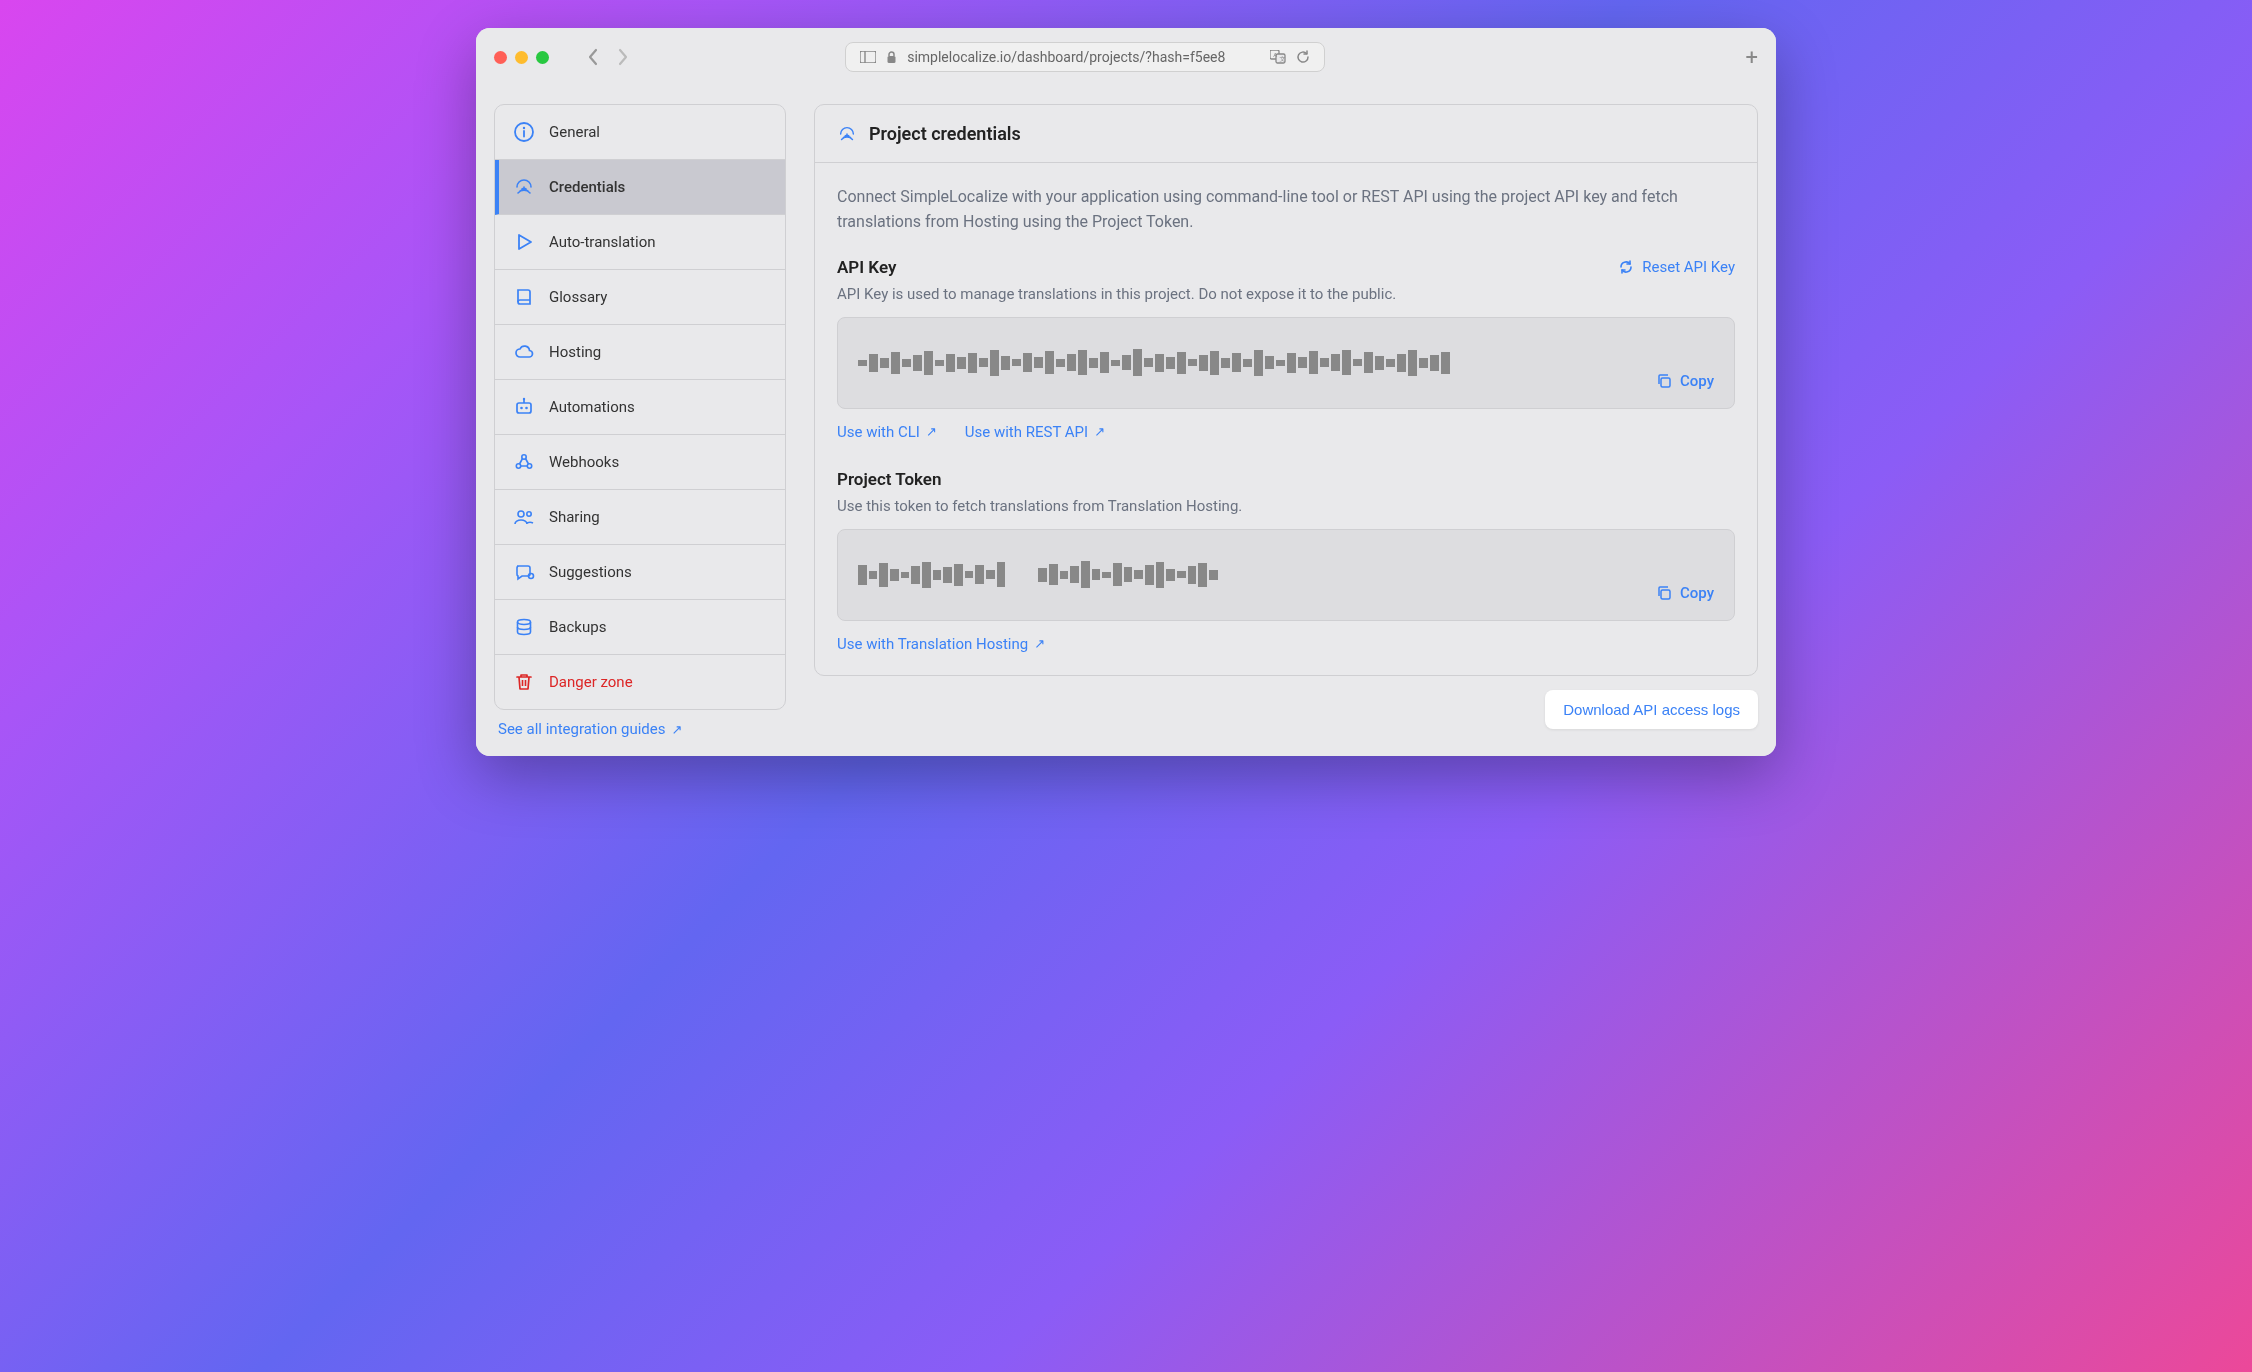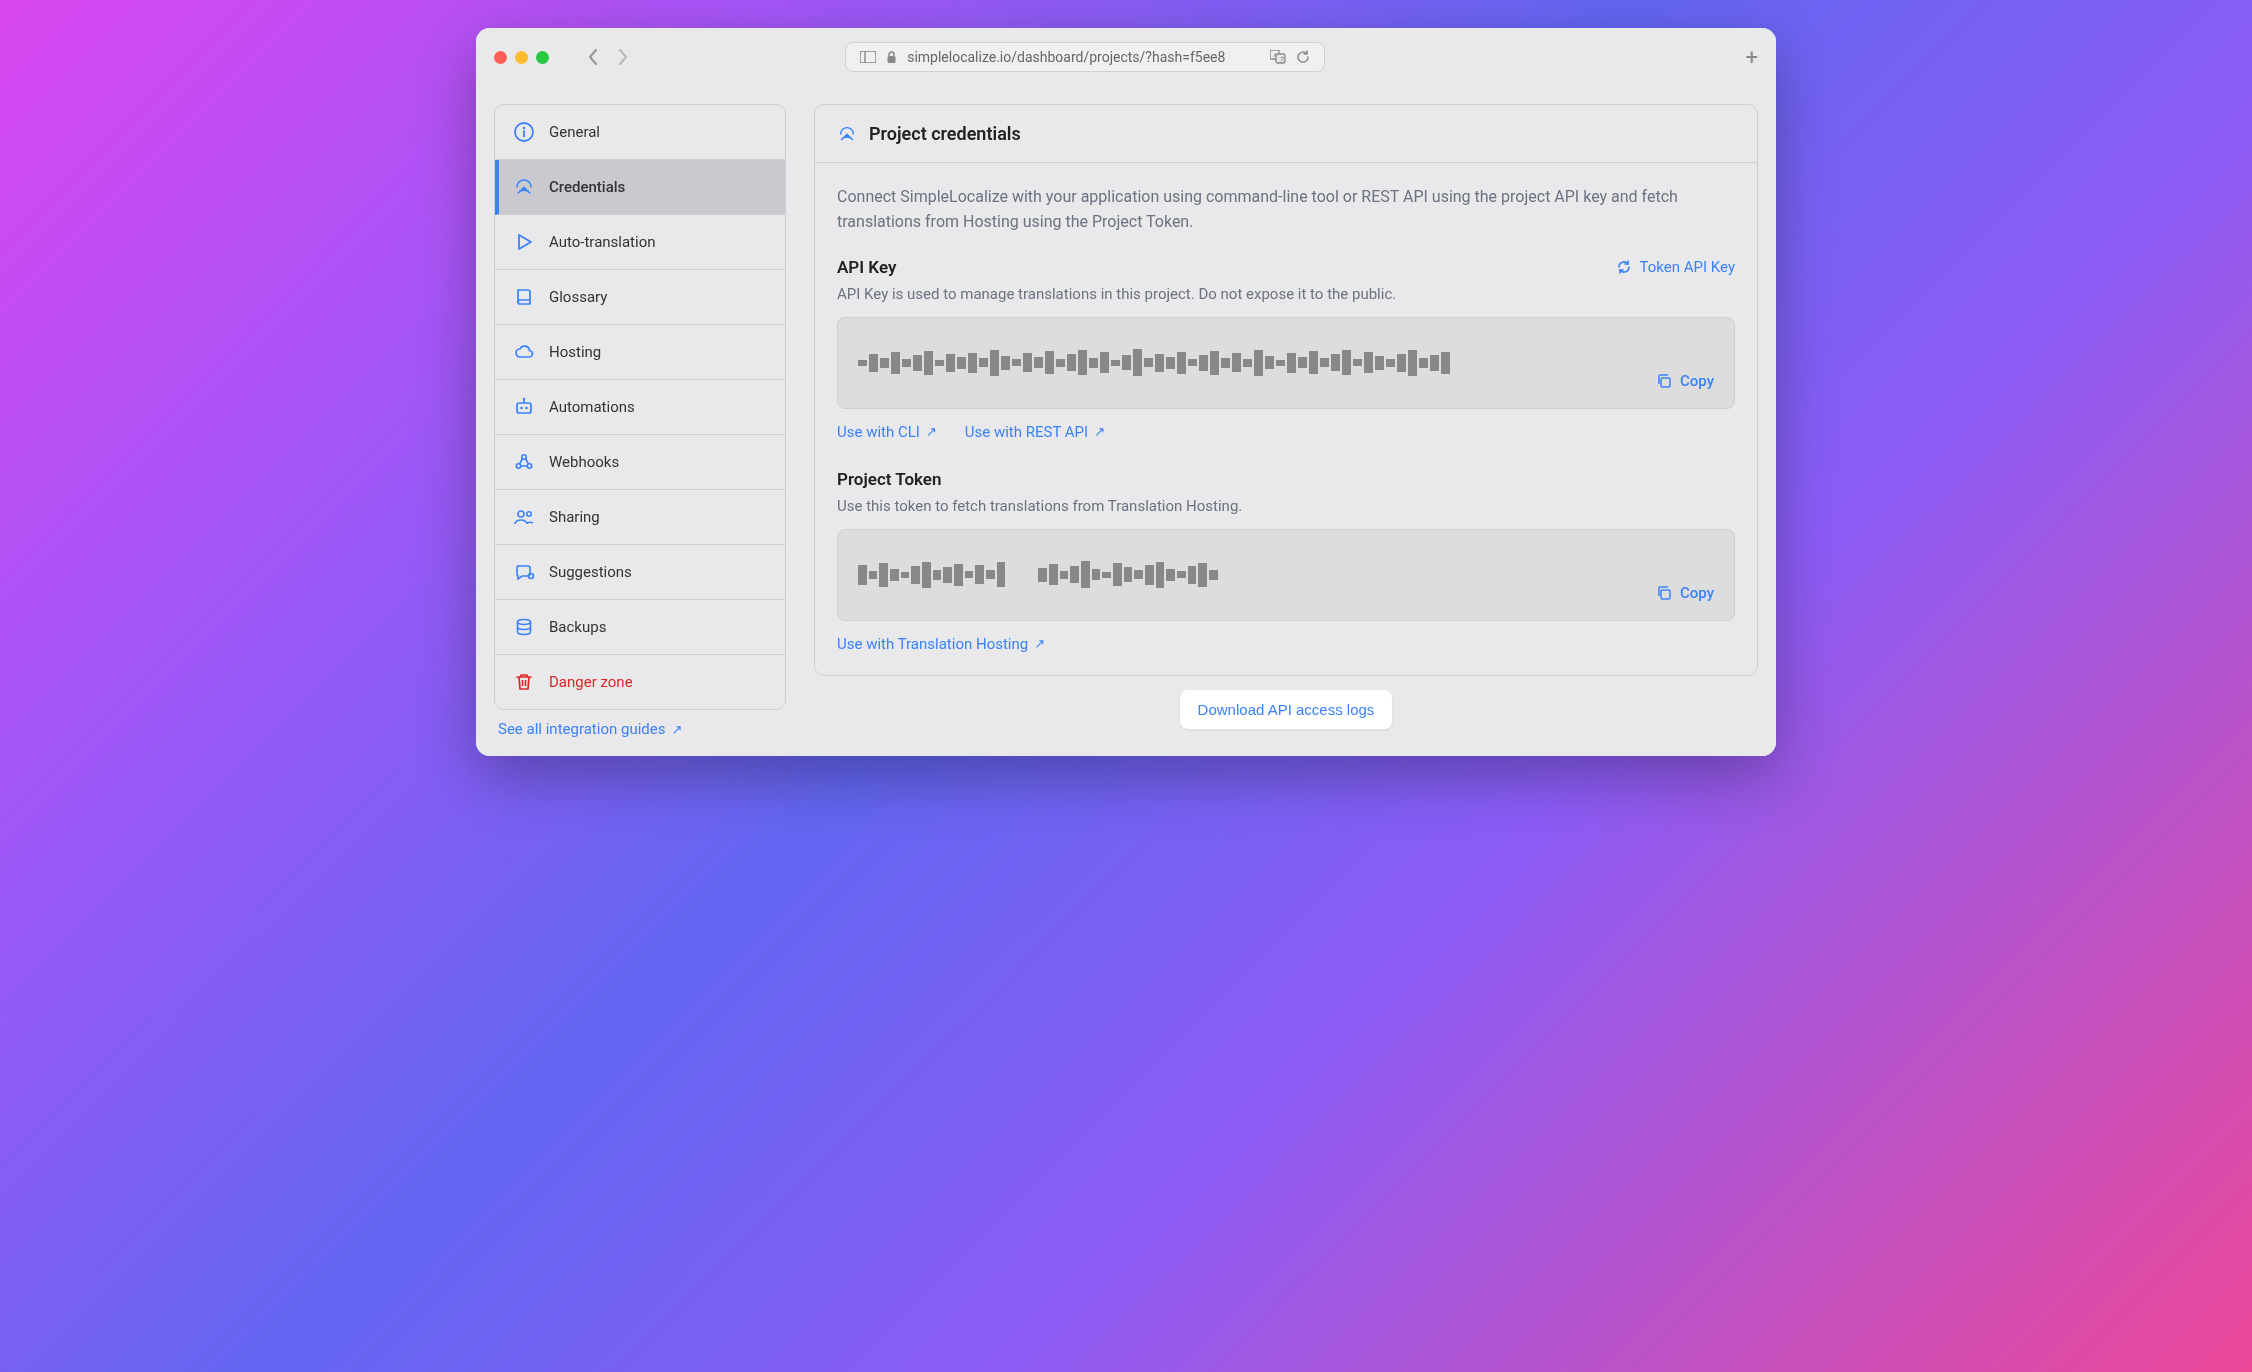--- a/index.html
+++ b/index.html
@@ -274,21 +274,21 @@
     justify-content: flex-end;
   }
   
   .arrow-ext::after {
     content: "↗";
     font-size: 13px;
   }
   
   .footer-row {
     display: flex;
-    justify-content: center;
+    justify-content: flex-end;
   }
   
   .download-btn {
     background: #fff;
     color: #3b82f6;
     border: none;
     border-radius: 8px;
     padding: 11px 18px;
     font-size: 15px;
     cursor: pointer;
@@ -502,21 +502,21 @@
 
           <p class="description">Connect SimpleLocalize with your application using command-line tool or REST API using the project API key and fetch translations from Hosting using the Project Token.</p>
 
           <div class="section-row">
             <span class="section-title">API Key</span>
             <span class="reset-link">
               <svg width="16" height="16" viewBox="0 0 16 16">
                   <path d="M3 8 a5 5 0 0 1 9 -3 M13 8 a5 5 0 0 1 -9 3" fill="none" stroke="currentColor" stroke-width="1.6" stroke-linecap="round"></path>
                   <path d="M12 2 v3 h-3 M4 14 v-3 h3" fill="none" stroke="currentColor" stroke-width="1.6" stroke-linecap="round" stroke-linejoin="round"></path>
                 </svg>
-              <span>Token API Key</span>
+              <span>Reset API Key</span>
             </span>
           </div>
           <p class="section-desc">API Key is used to manage translations in this project. Do not expose it to the public.</p>
 
           <div class="credential-box">
             <div class="pixelated">
               <span style="height:6px"></span>
                 <span style="height:18px"></span>
                 <span style="height:10px"></span>
                 <span style="height:22px"></span>

